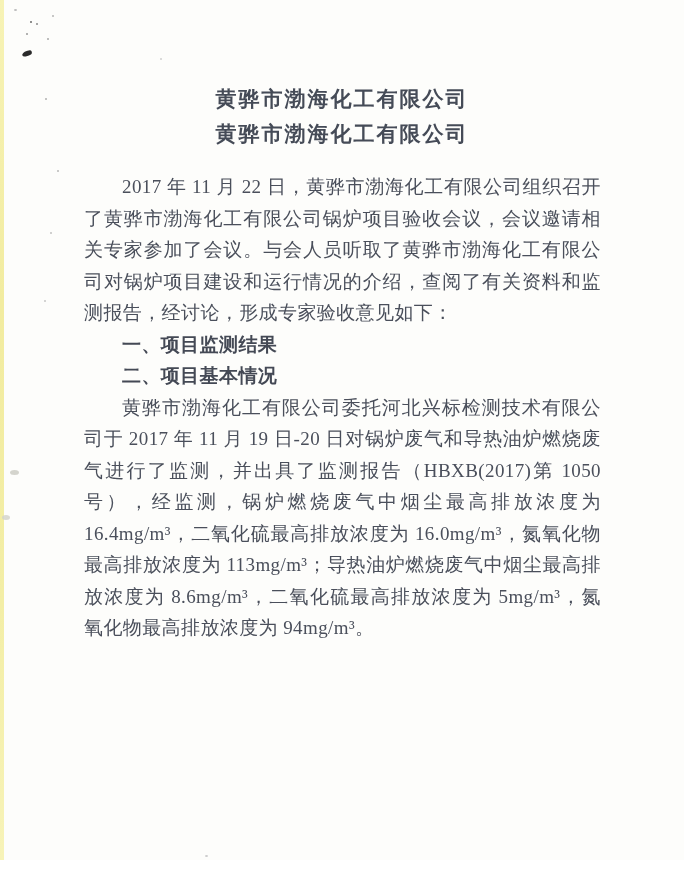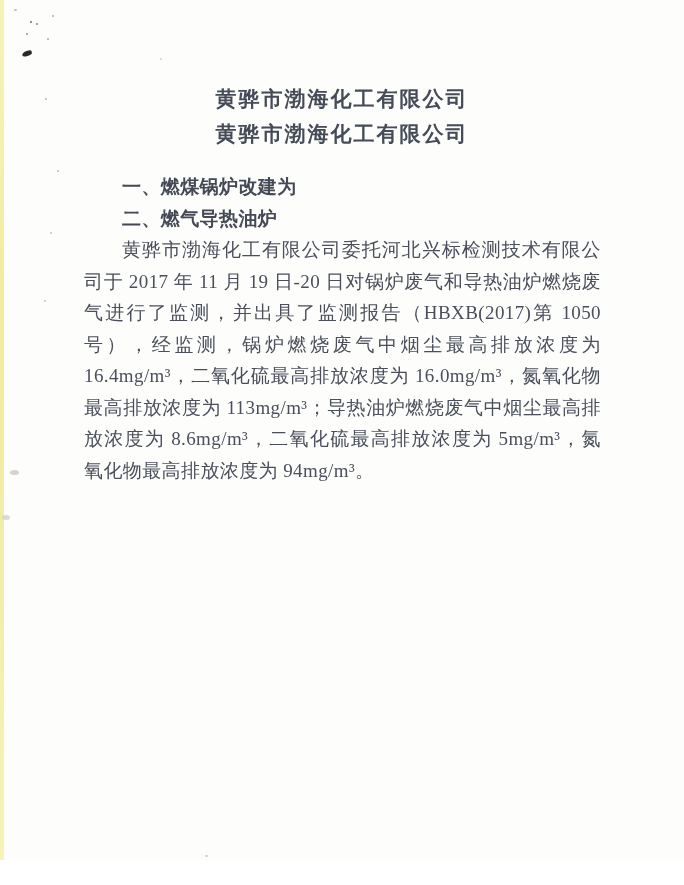--- a/index.html
+++ b/index.html
@@ -82,18 +82,19 @@
   <div class="speck" style="left:205px; top:855px; width:3px; height:2px; background:#cccccc;"></div>
   <div class="speck" style="left:160px; top:58px; width:2px; height:2px; background:#cfcfcf;"></div>
   <div class="speck" style="left:14px; top:9px; width:3px; height:2px; background:#bdbdbd;"></div>
 
   <div class="titles">
     <div>黄骅市渤海化工有限公司</div>
     <div>黄骅市渤海化工有限公司</div>
   </div>
 
   <div class="doc-body" id="doc-body">
-      <p class="heading">一、燃煤锅炉改建为</p>
-      <p class="heading">二、燃气导热油炉</p>
+      <p class="body">2017 年 11 月 22 日，黄骅市渤海化工有限公司组织召开了黄骅市渤海化工有限公司锅炉项目验收会议，会议邀请相关专家参加了会议。与会人员听取了黄骅市渤海化工有限公司对锅炉项目建设和运行情况的介绍，查阅了有关资料和监测报告，经讨论，形成专家验收意见如下：</p>
+      <p class="heading">一、项目监测结果</p>
+      <p class="heading">二、项目基本情况</p>
       <p class="body">黄骅市渤海化工有限公司委托河北兴标检测技术有限公司于 2017 年 11 月 19 日-20 日对锅炉废气和导热油炉燃烧废气进行了监测，并出具了监测报告（HBXB(2017)第 1050 号），经监测，锅炉燃烧废气中烟尘最高排放浓度为 16.4mg/m³，二氧化硫最高排放浓度为 16.0mg/m³，氮氧化物最高排放浓度为 113mg/m³；导热油炉燃烧废气中烟尘最高排放浓度为 8.6mg/m³，二氧化硫最高排放浓度为 5mg/m³，氮氧化物最高排放浓度为 94mg/m³。</p>
     </div>
 
 </div>
 
 </body></html>

